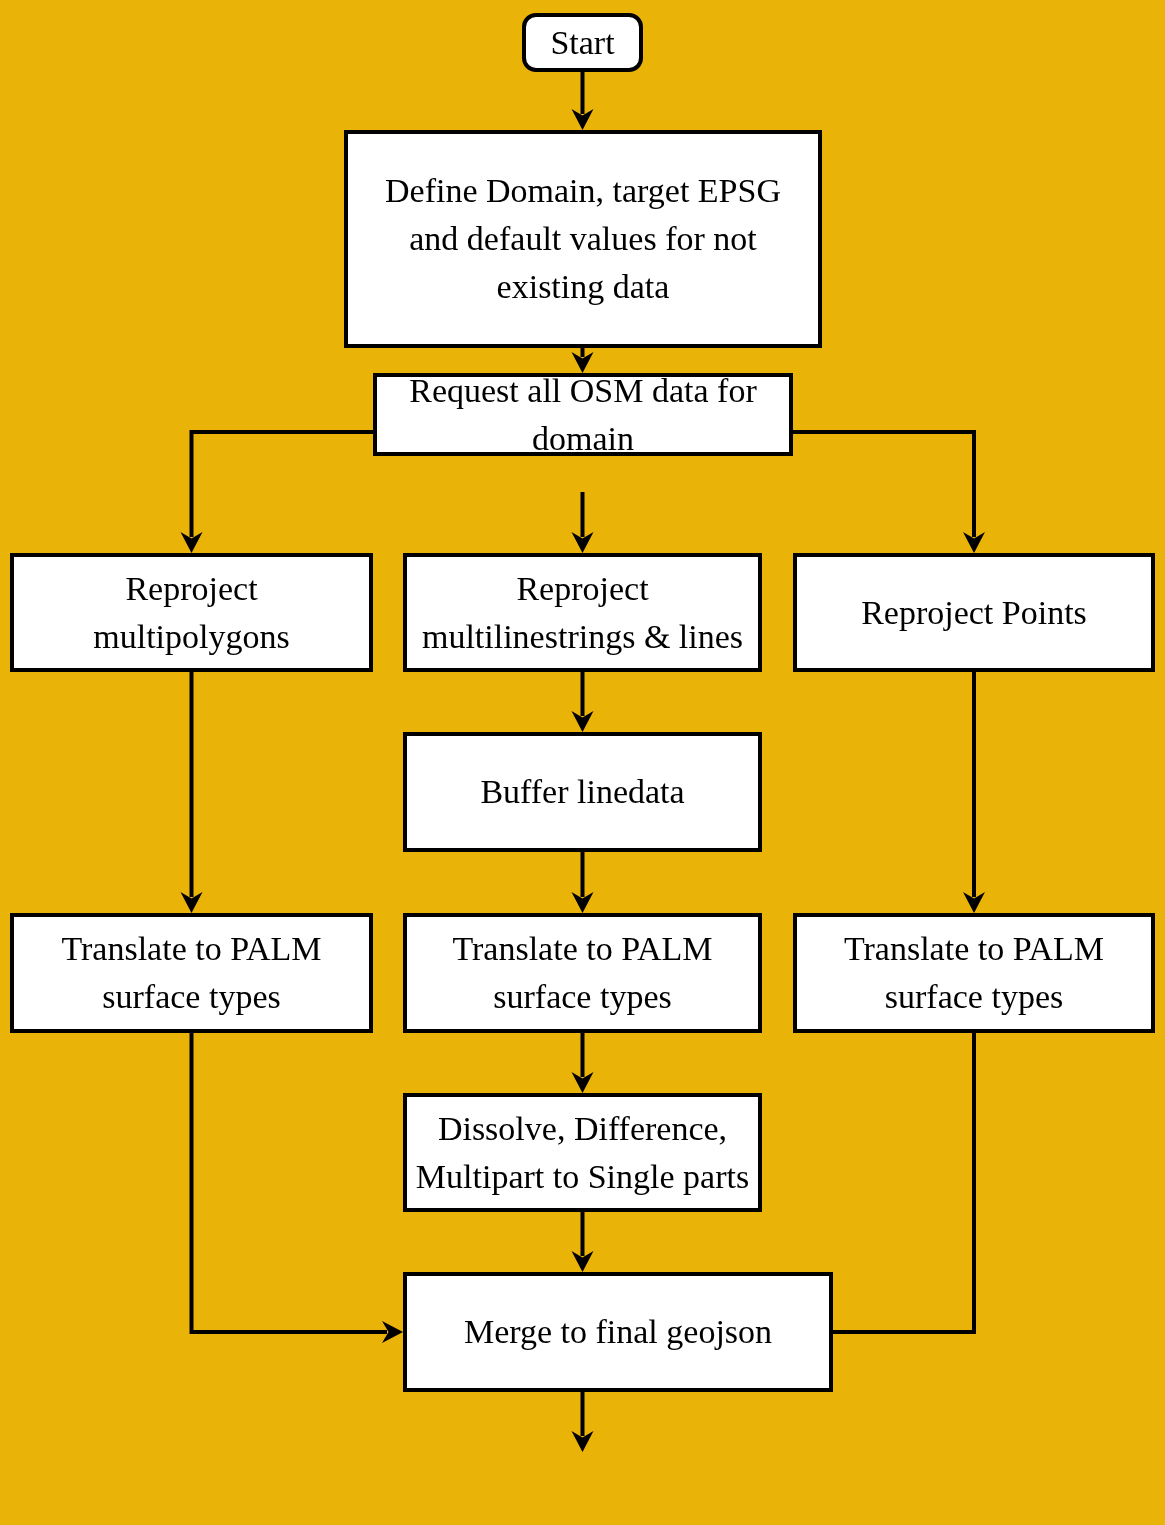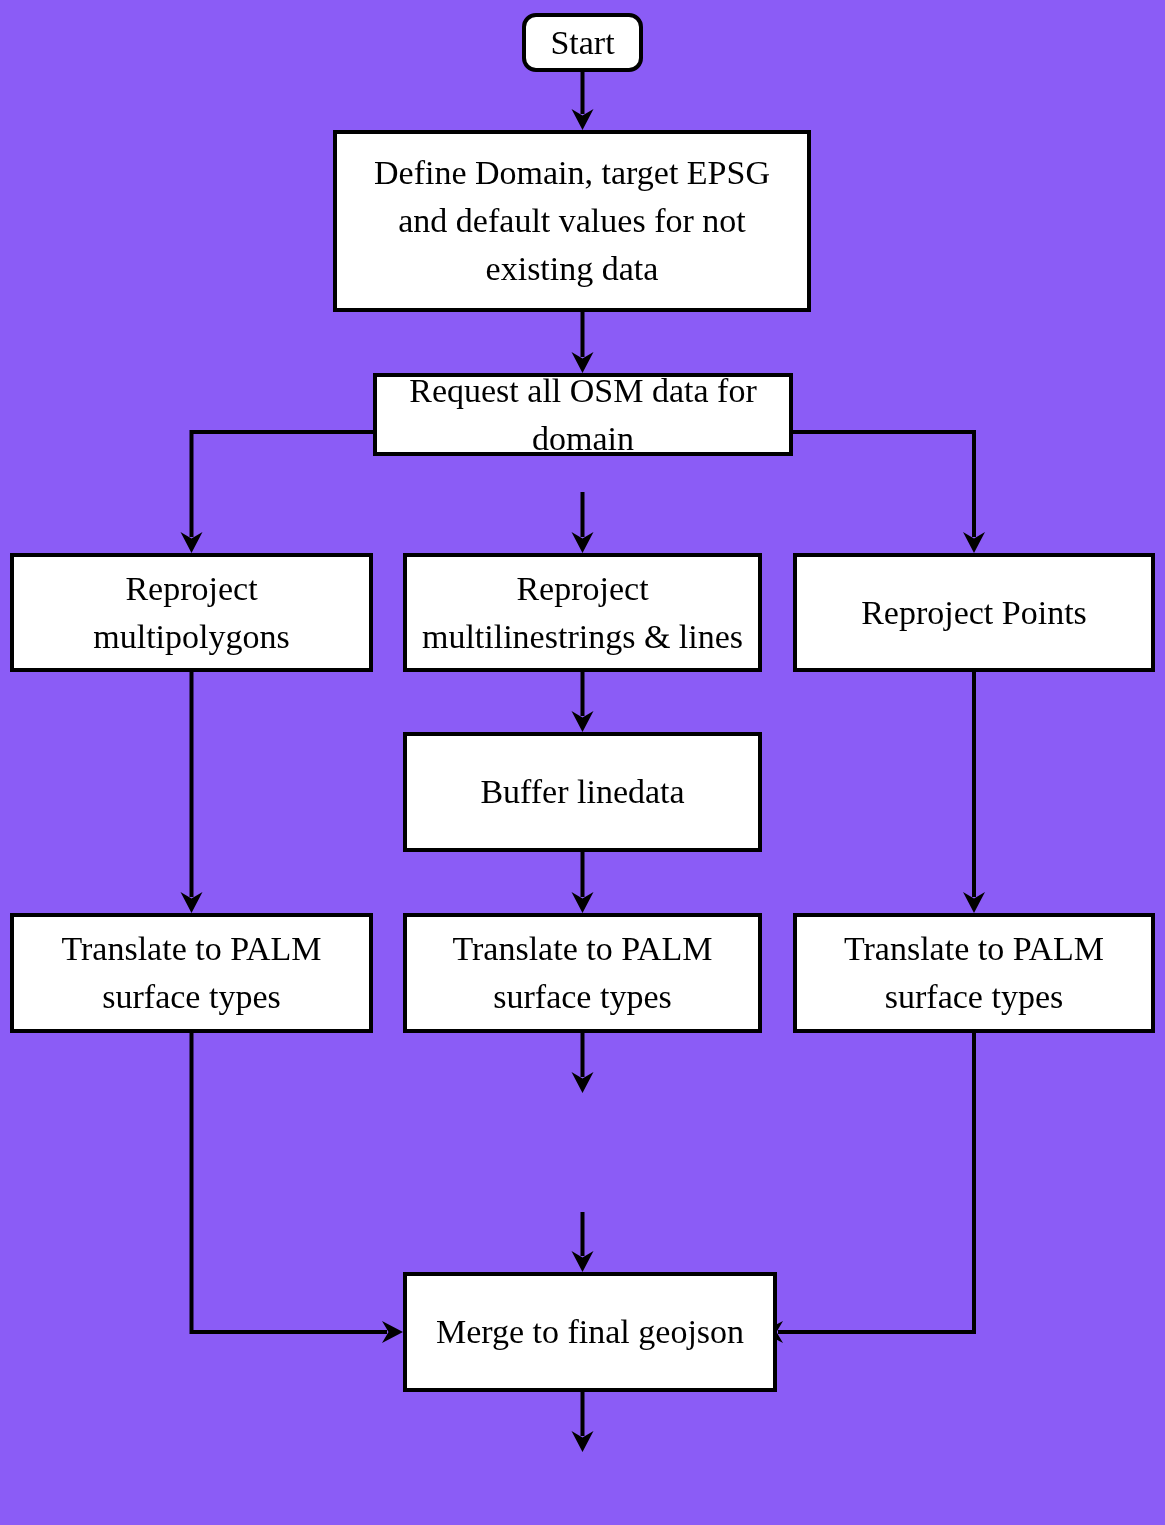--- a/index.html
+++ b/index.html
@@ -1,20 +1,20 @@
 <!DOCTYPE html>
 <html><head>
 <meta charset="utf-8">
 <style>
   html, body { margin: 0; padding: 0; background: #ffffff; }
   .canvas {
     position: relative;
     width: 1165px;
     height: 1525px;
-    background: #8b5cf6;
+    background: #eab308;
     font-family: "Liberation Serif", "DejaVu Serif", serif;
     color: #000000;
     overflow: hidden;
   }
   .connector-layer {
     position: absolute;
     left: 0; top: 0;
     width: 1165px; height: 1525px;
   }
   .connector-layer polyline {
@@ -37,31 +37,31 @@
   }
   .node .label {
     white-space: pre-line;
     display: block;
     width: 100%;
   }
   .terminator { border-radius: 14px; }
 
   
   #n-start    { left: 522px; top: 13px;   width: 121px; height: 59px;  }
-  #n-define   { left: 333px; top: 130px;  width: 478px; height: 182px; }
+  #n-define   { left: 344px; top: 130px;  width: 478px; height: 218px; }
   #n-request  { left: 373px; top: 373px;  width: 420px; height: 83px; }
   #n-rmp      { left: 10px;  top: 553px;  width: 363px; height: 119px; }
   #n-rml      { left: 403px; top: 553px;  width: 359px; height: 119px; }
   #n-rpt      { left: 793px; top: 553px;  width: 362px; height: 119px; }
   #n-buffer   { left: 403px; top: 732px;  width: 359px; height: 120px; }
   #n-tleft    { left: 10px;  top: 913px;  width: 363px; height: 120px; }
   #n-tmid     { left: 403px; top: 913px;  width: 359px; height: 120px; }
   #n-tright   { left: 793px; top: 913px;  width: 362px; height: 120px; }
   #n-dissolve { left: 403px; top: 1093px; width: 359px; height: 119px; }
-  #n-merge    { left: 403px; top: 1272px; width: 374px; height: 120px; }
+  #n-merge    { left: 403px; top: 1272px; width: 430px; height: 120px; }
   #n-stop     { left: 522px; top: 1452px; width: 121px; height: 60px;  }
 </style>
 </head>
 <body>
 
 <div class="canvas">
 
   <svg class="connector-layer" width="1165" height="1525" viewBox="0 0 1165 1525" xmlns="http://www.w3.org/2000/svg">
     <defs>
       <marker id="ah" viewBox="0 0 28 28" refX="6" refY="14" markerWidth="28" markerHeight="28" orient="auto" markerUnits="userSpaceOnUse">
@@ -125,19 +125,23 @@
   <div class="node" id="n-tmid">
     <span class="label">Translate to PALM
 surface types</span>
   </div>
 
   <div class="node" id="n-tright">
     <span class="label">Translate to PALM
 surface types</span>
   </div>
 
+  <div class="node" id="n-dissolve">
+    <span class="label">Dissolve, Difference,
+Multipart to Single parts</span>
+  </div>
 
   <div class="node" id="n-merge">
     <span class="label">Merge to final geojson</span>
   </div>
 
 
 </div>
 
 </body></html>

